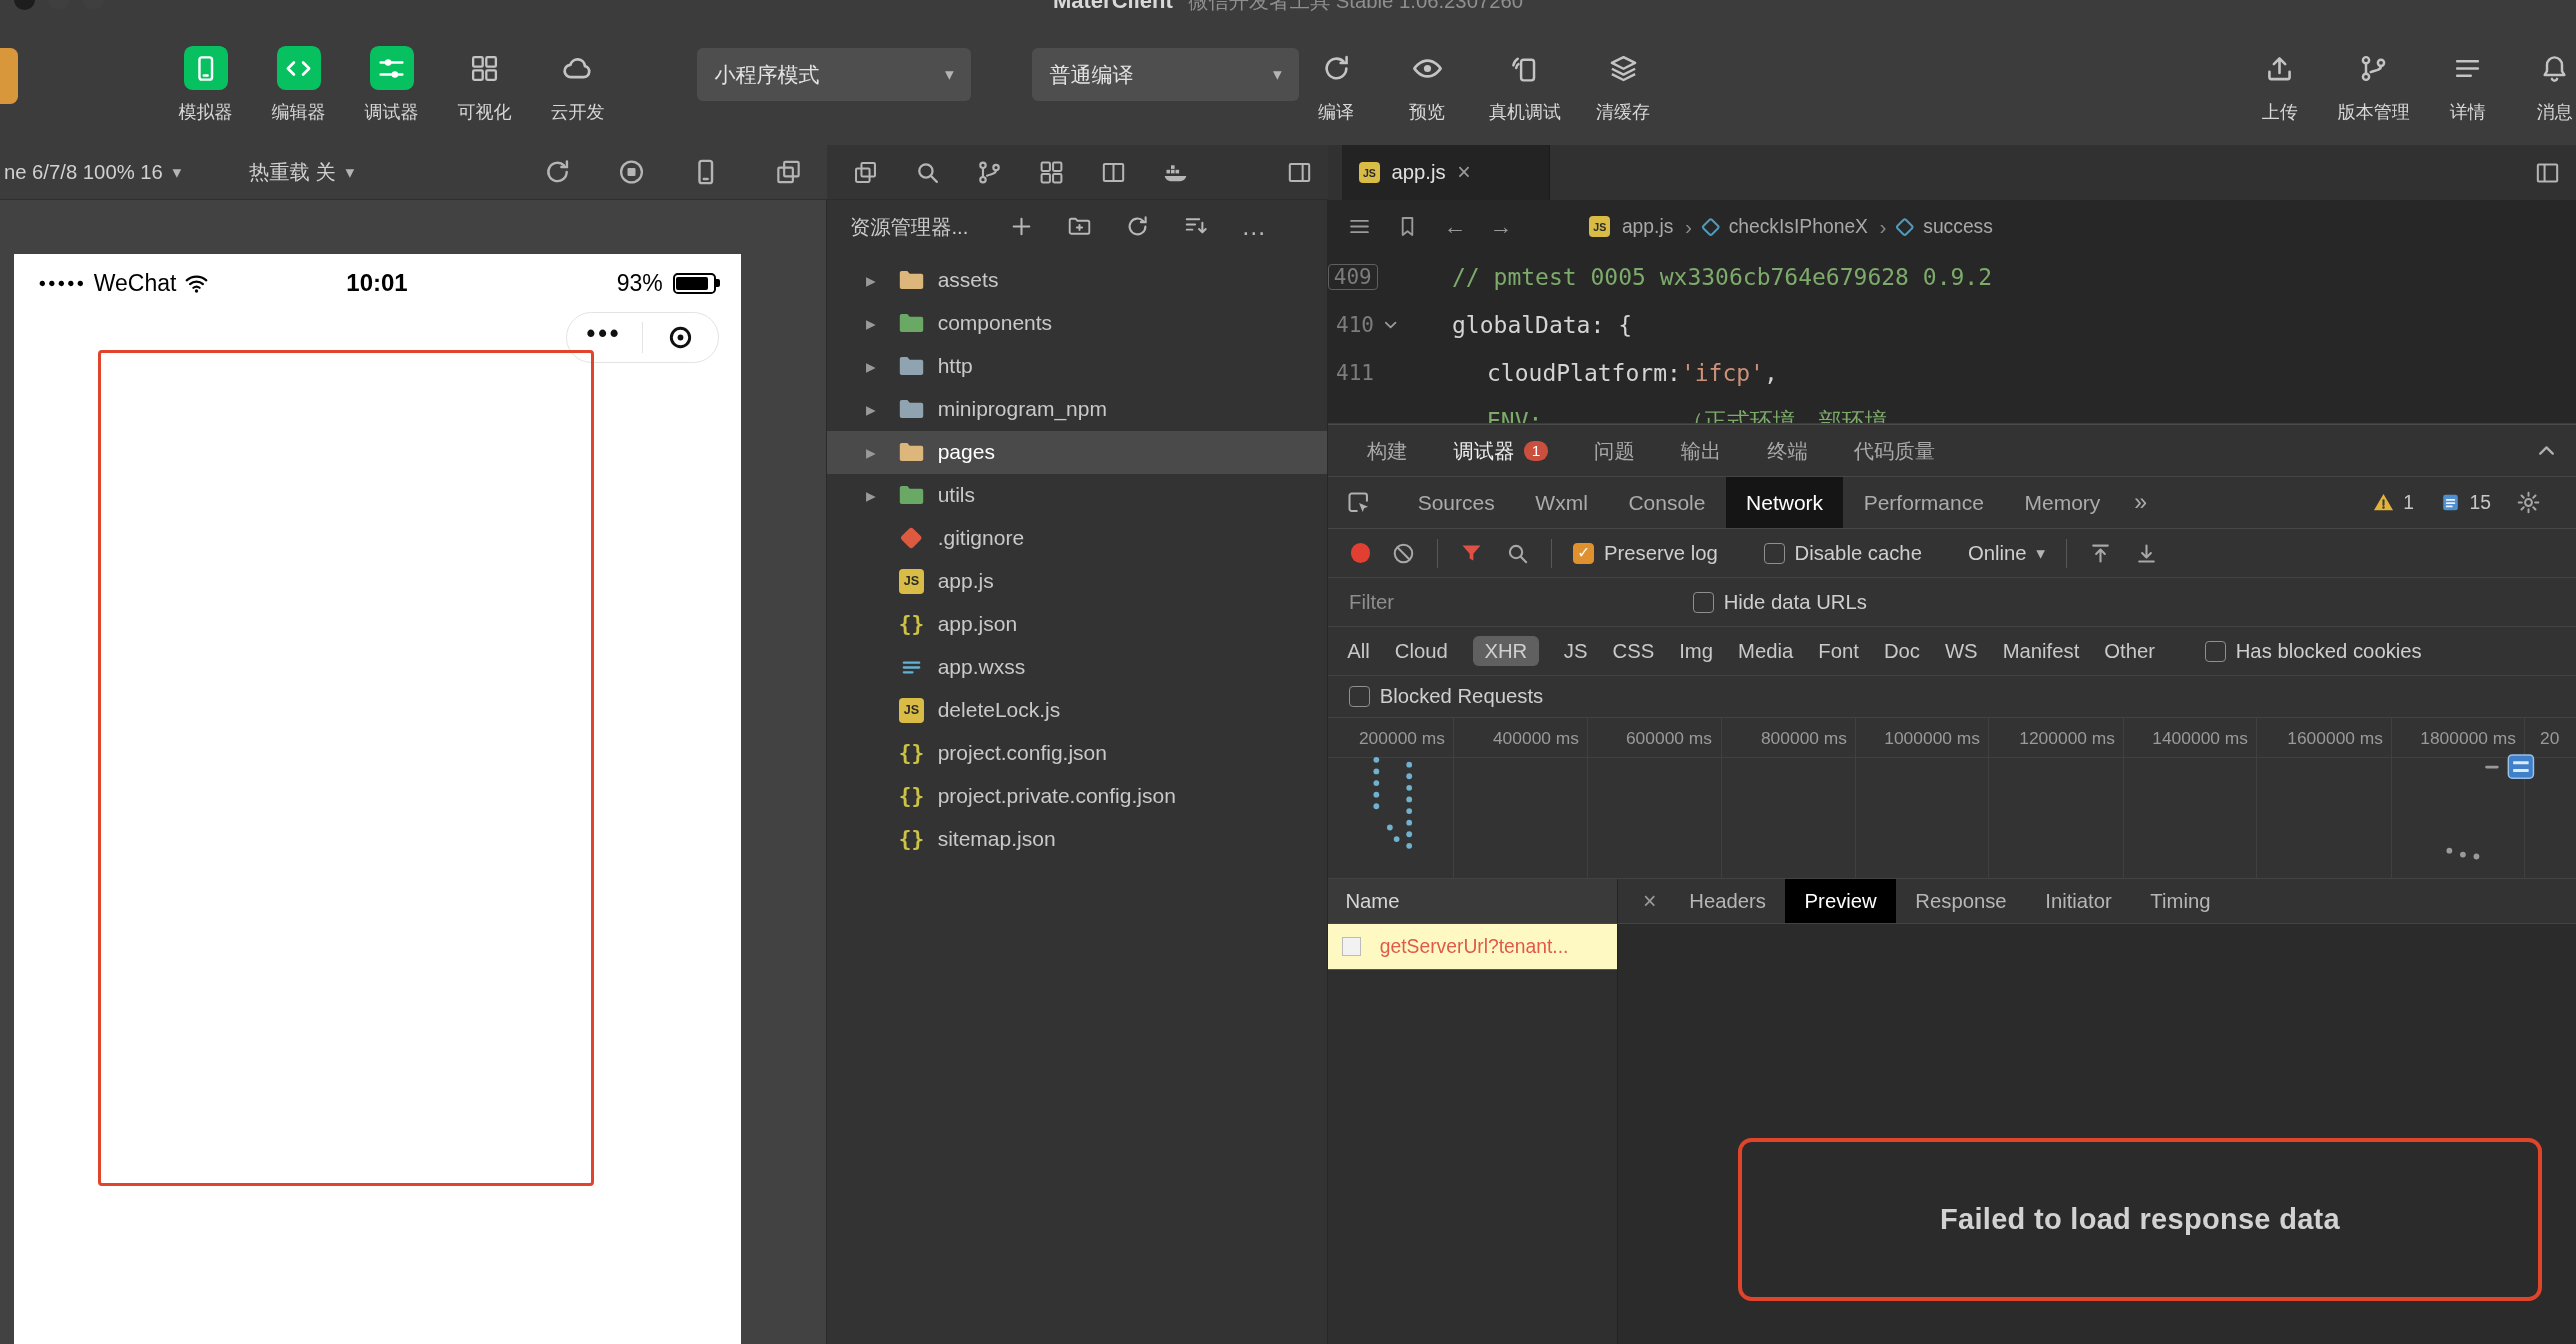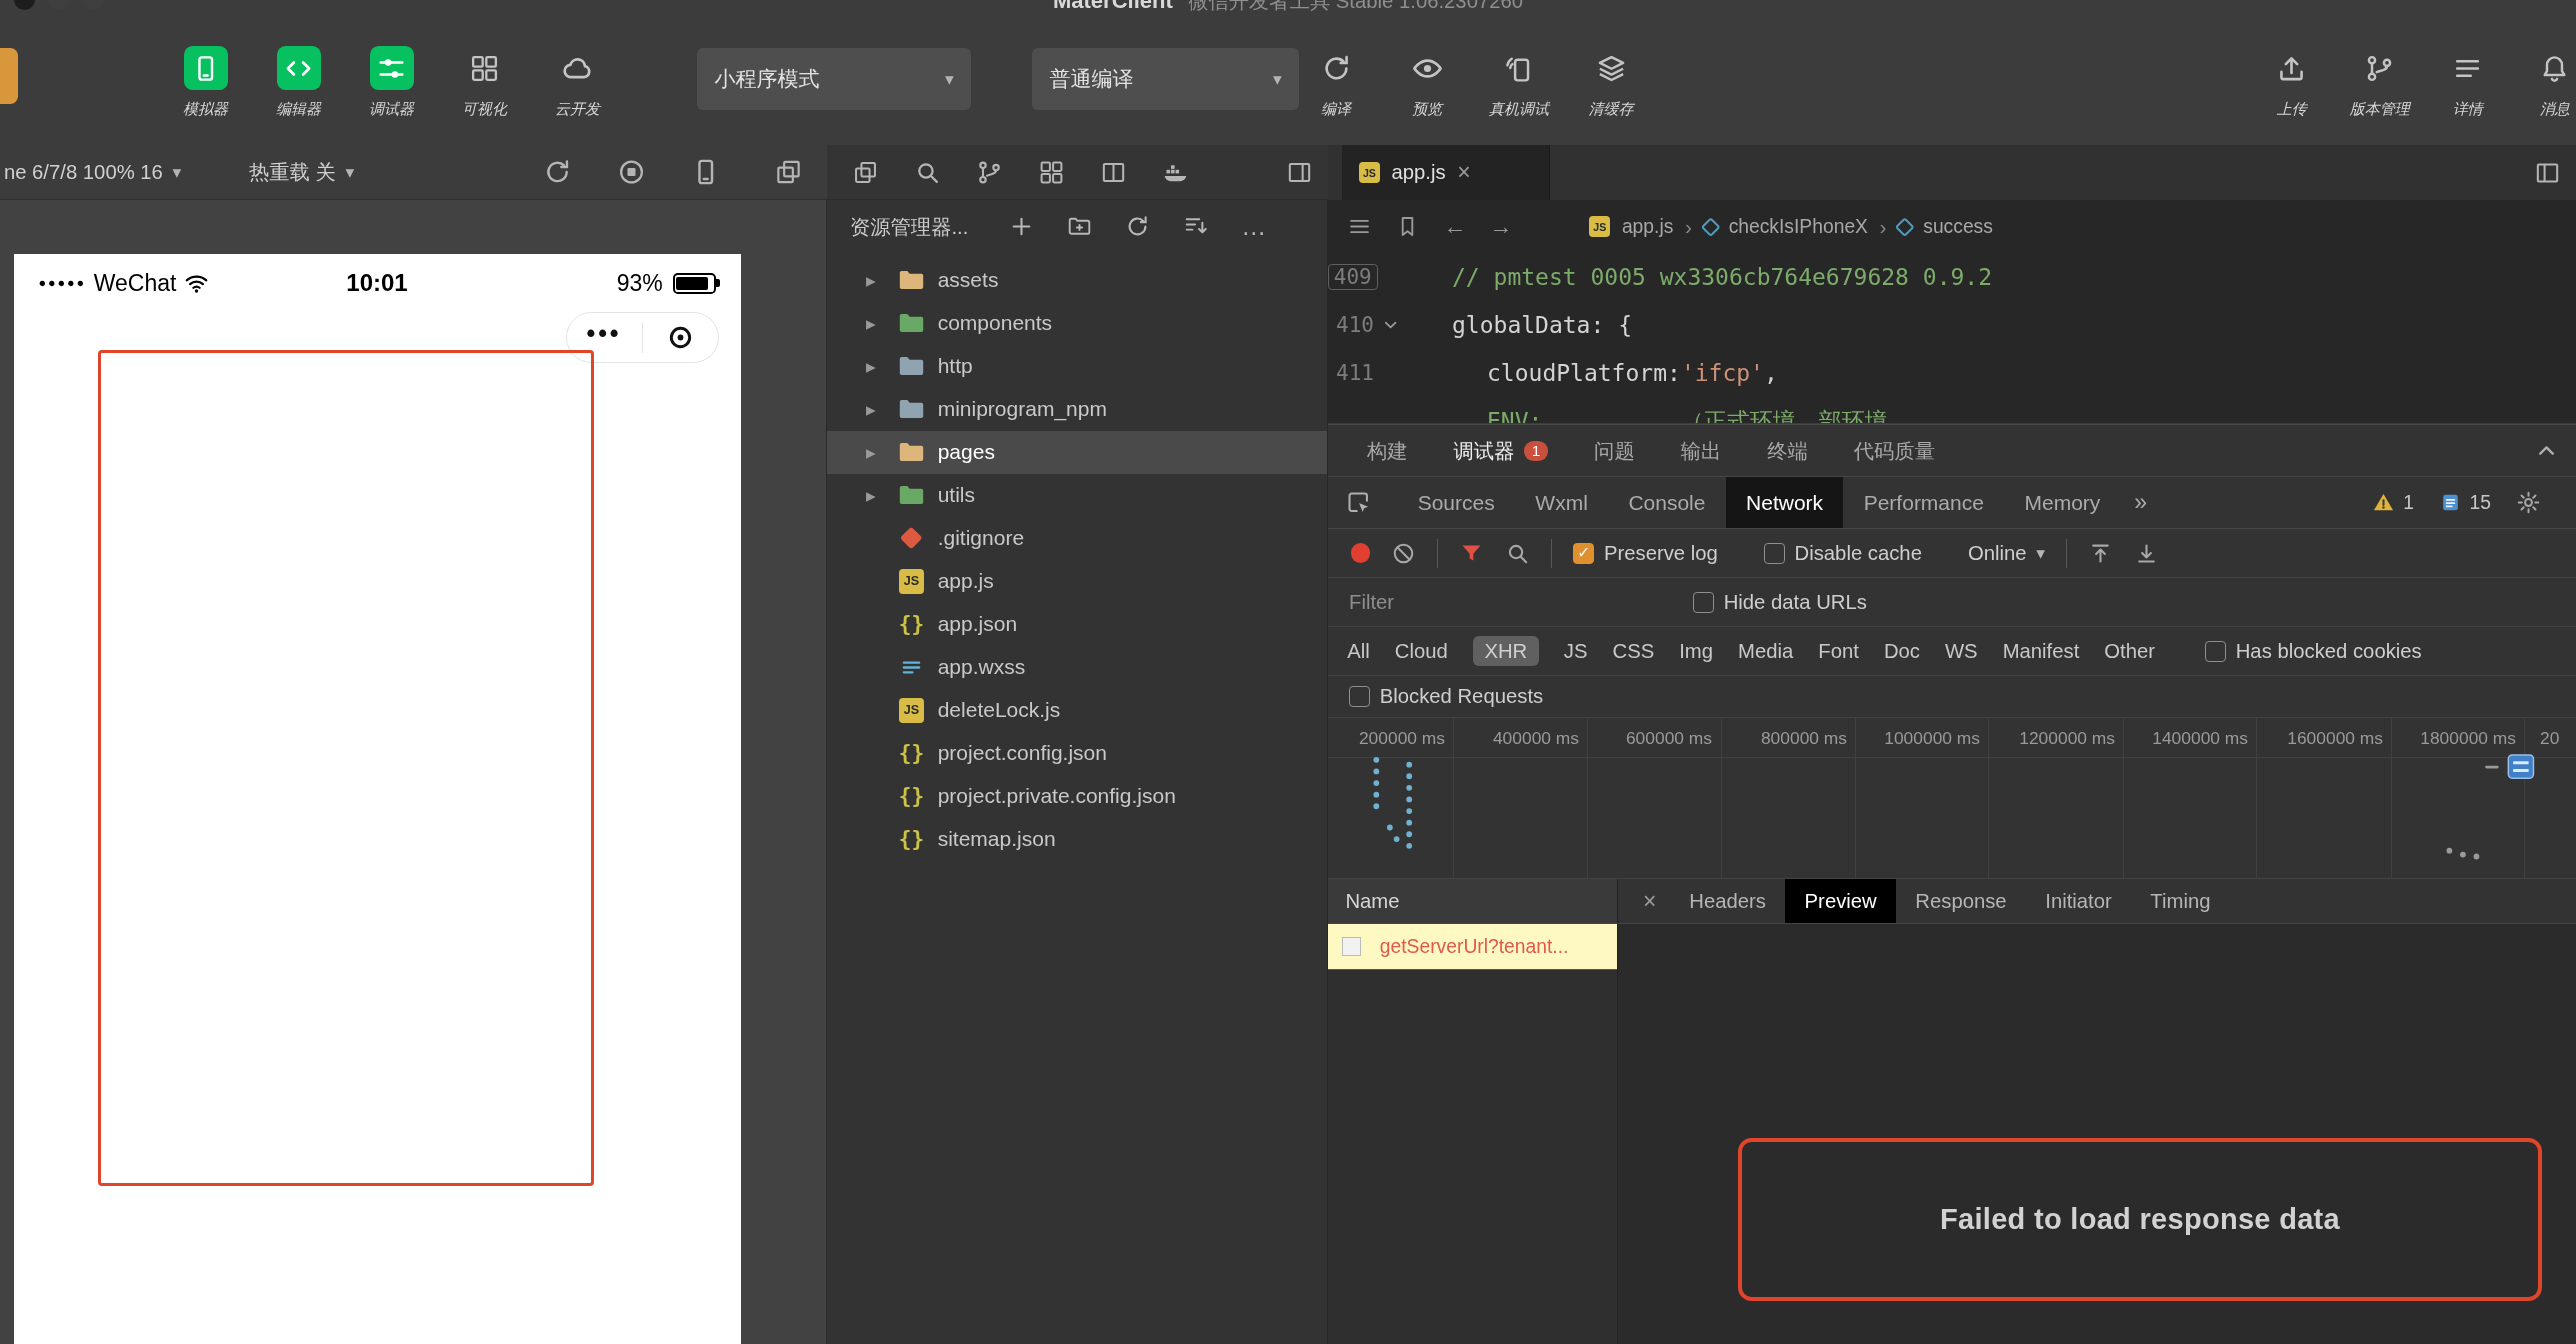--- a/index.html
+++ b/index.html
@@ -18,22 +18,22 @@
   .app-title{font-size:22px;font-weight:bold;color:#d8d8d8;}
   .app-subtitle{font-size:20.3px;color:#8f8f8f;}
 
   
   #toolbar{position:absolute;top:17.4px;left:0;width:100%;height:128px;background:#3c3c3c;}
   .proj-icon{position:absolute;left:-15.5px;top:31px;width:33px;height:56px;background:#d9973c;border-radius:7.7px;}
   .nav-group{position:absolute;left:159px;top:29px;display:flex;}
   .tool-item{width:93px;display:flex;flex-direction:column;align-items:center;gap:9.7px;cursor:default;}
   .tool-ic{width:44px;height:44px;display:flex;align-items:center;justify-content:center;border-radius:8.7px;color:#c4c4c4;}
   .tool-ic.green{background:#07c160;color:#fff;}
-  .tool-label{font-size:15px;color:#d8d8d8;white-space:nowrap;font-style:italic;}
-  .select{position:absolute;top:31px;height:62px;background:#4e4e4e;border-radius:5.8px;display:flex;align-items:center;justify-content:space-between;padding:0 17.4px;font-size:21px;color:#e2e2e2;}
+  .tool-label{font-size:18px;color:#d8d8d8;white-space:nowrap;}
+  .select{position:absolute;top:31px;height:53px;background:#4e4e4e;border-radius:5.8px;display:flex;align-items:center;justify-content:space-between;padding:0 17.4px;font-size:21px;color:#e2e2e2;}
   .select.mode{left:697px;width:274px;}
   .select.compile{left:1032px;width:267px;}
   .caret{color:#b4b4b4;font-size:17.4px;}
   .caret::after{content:"\25BE";}
   .action-group{position:absolute;left:1307px;top:29px;display:flex;gap:33px;}
   .action-group .tool-item,.right-group .tool-item{width:auto;min-width:58px;}
   .right-group{position:absolute;right:-7.7px;top:29px;display:flex;gap:29px;}
 
   
   #row2{position:absolute;left:0;top:145px;width:2576px;height:55px;}

